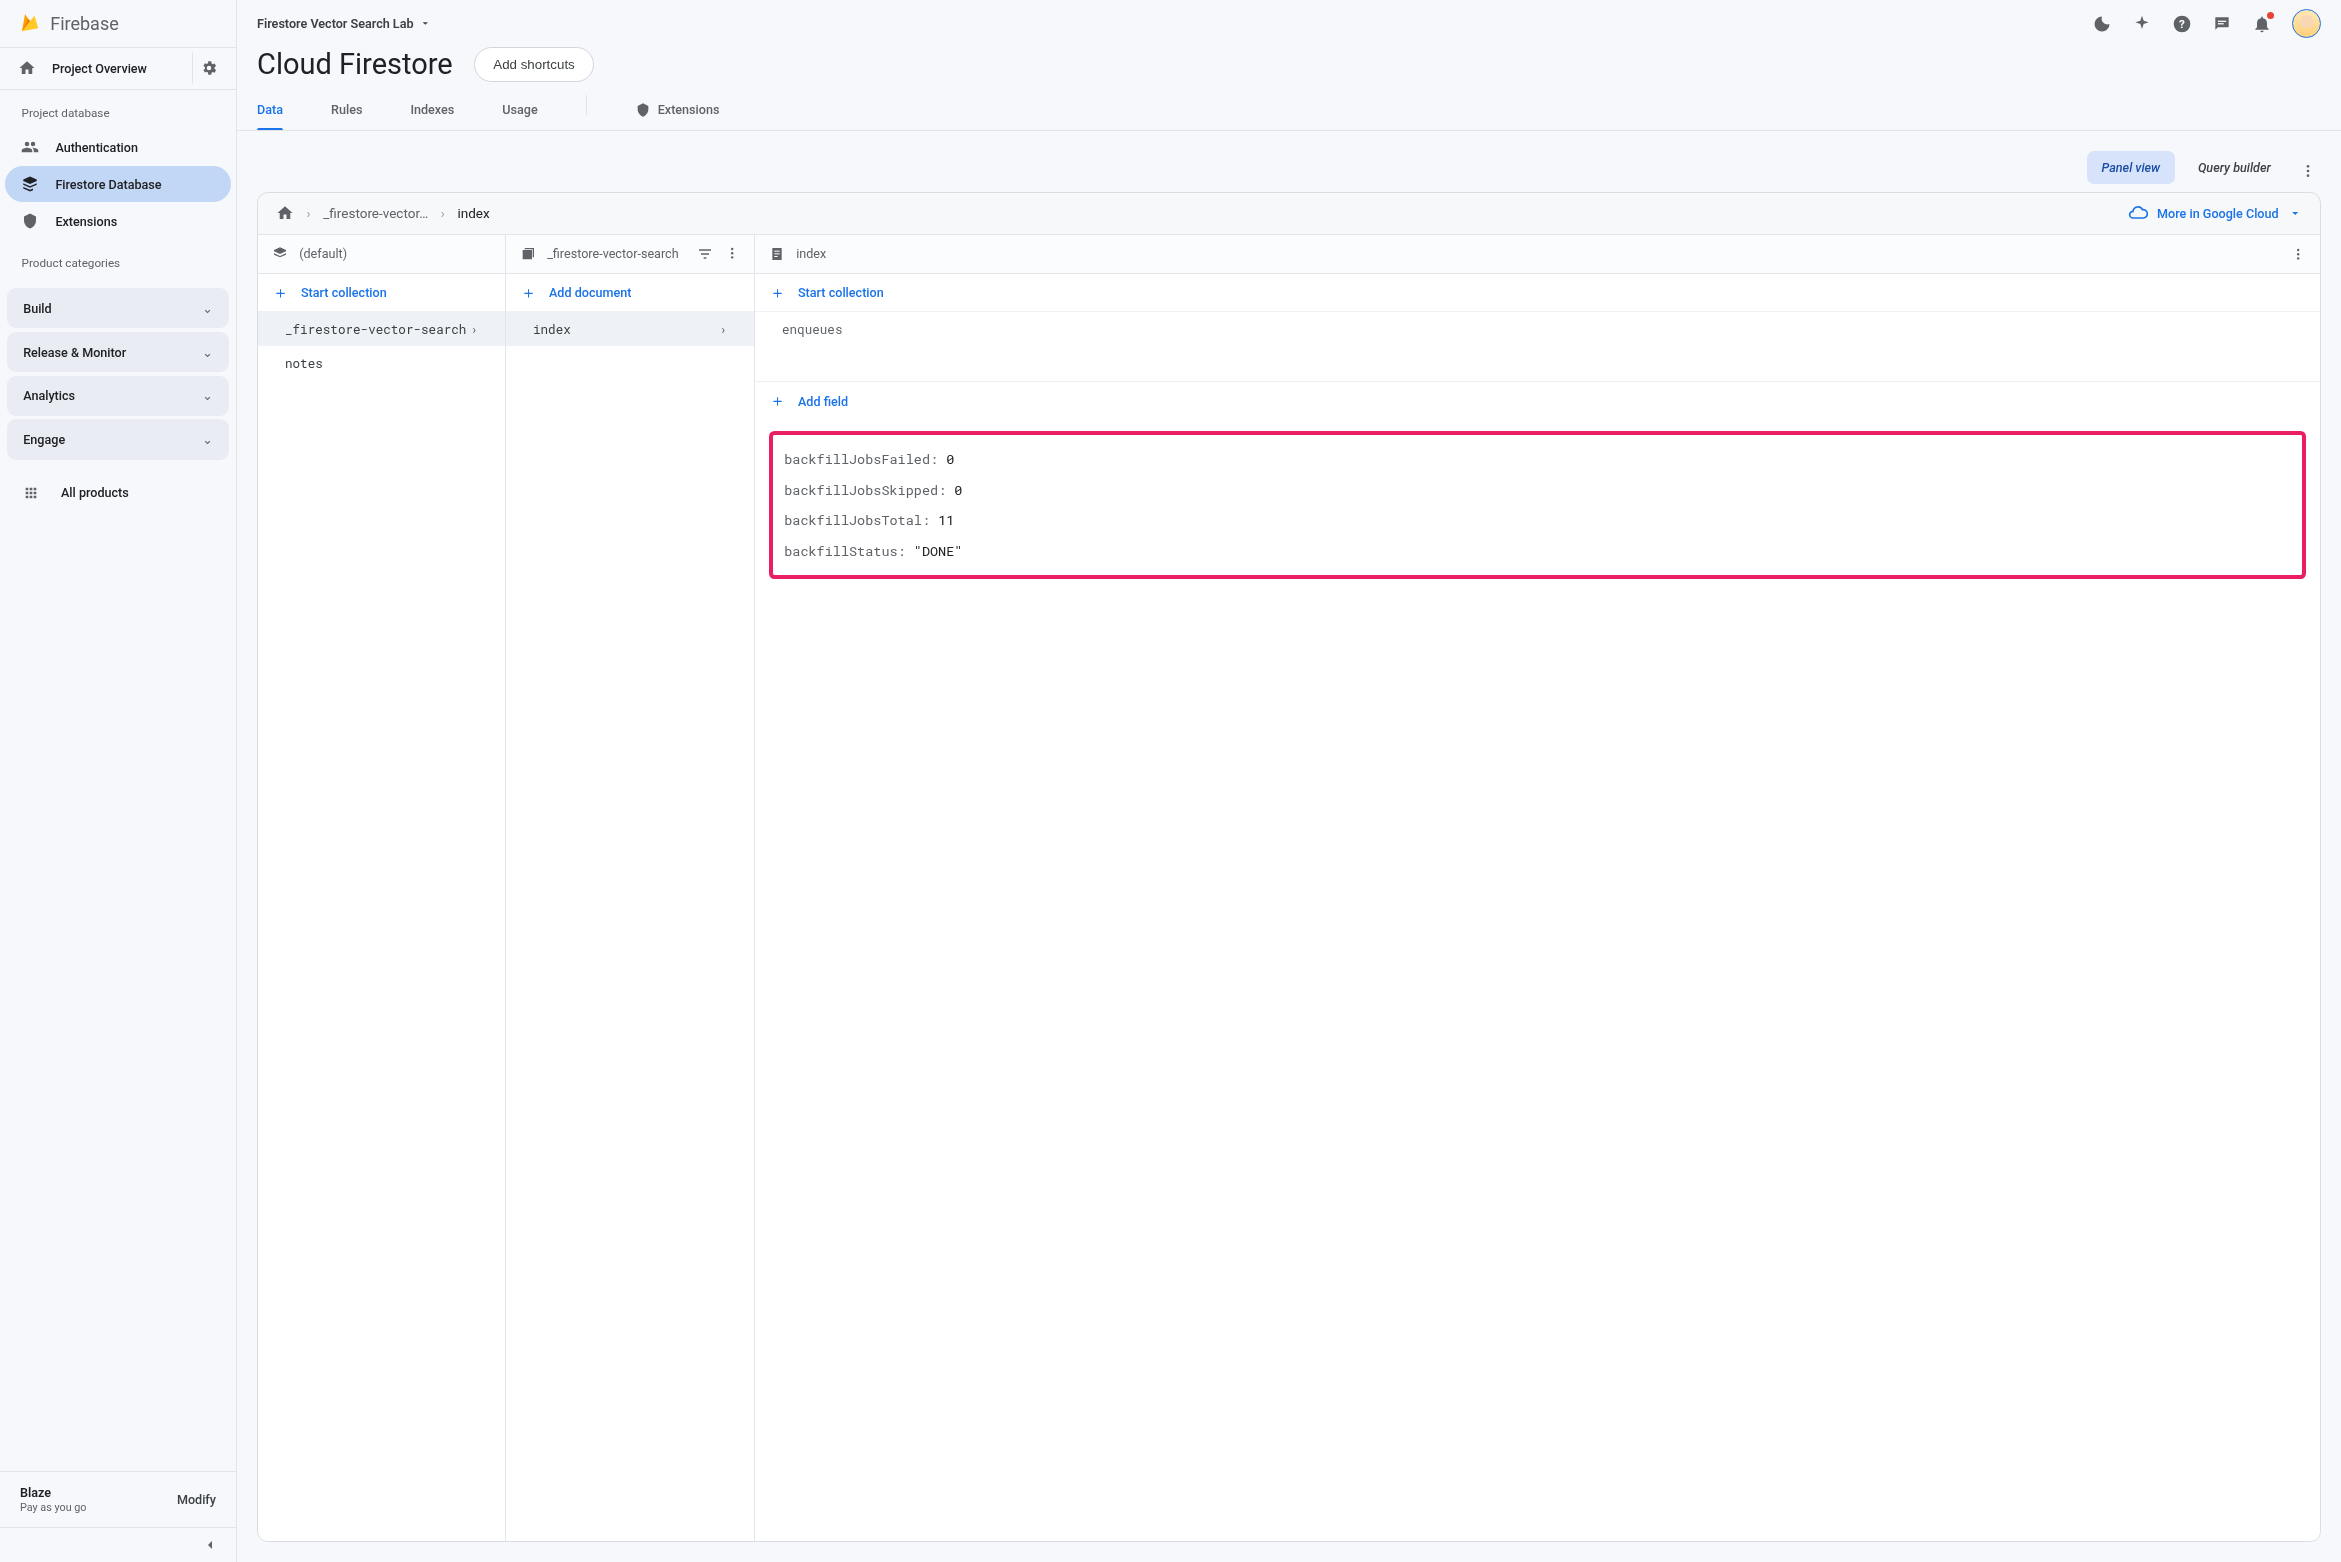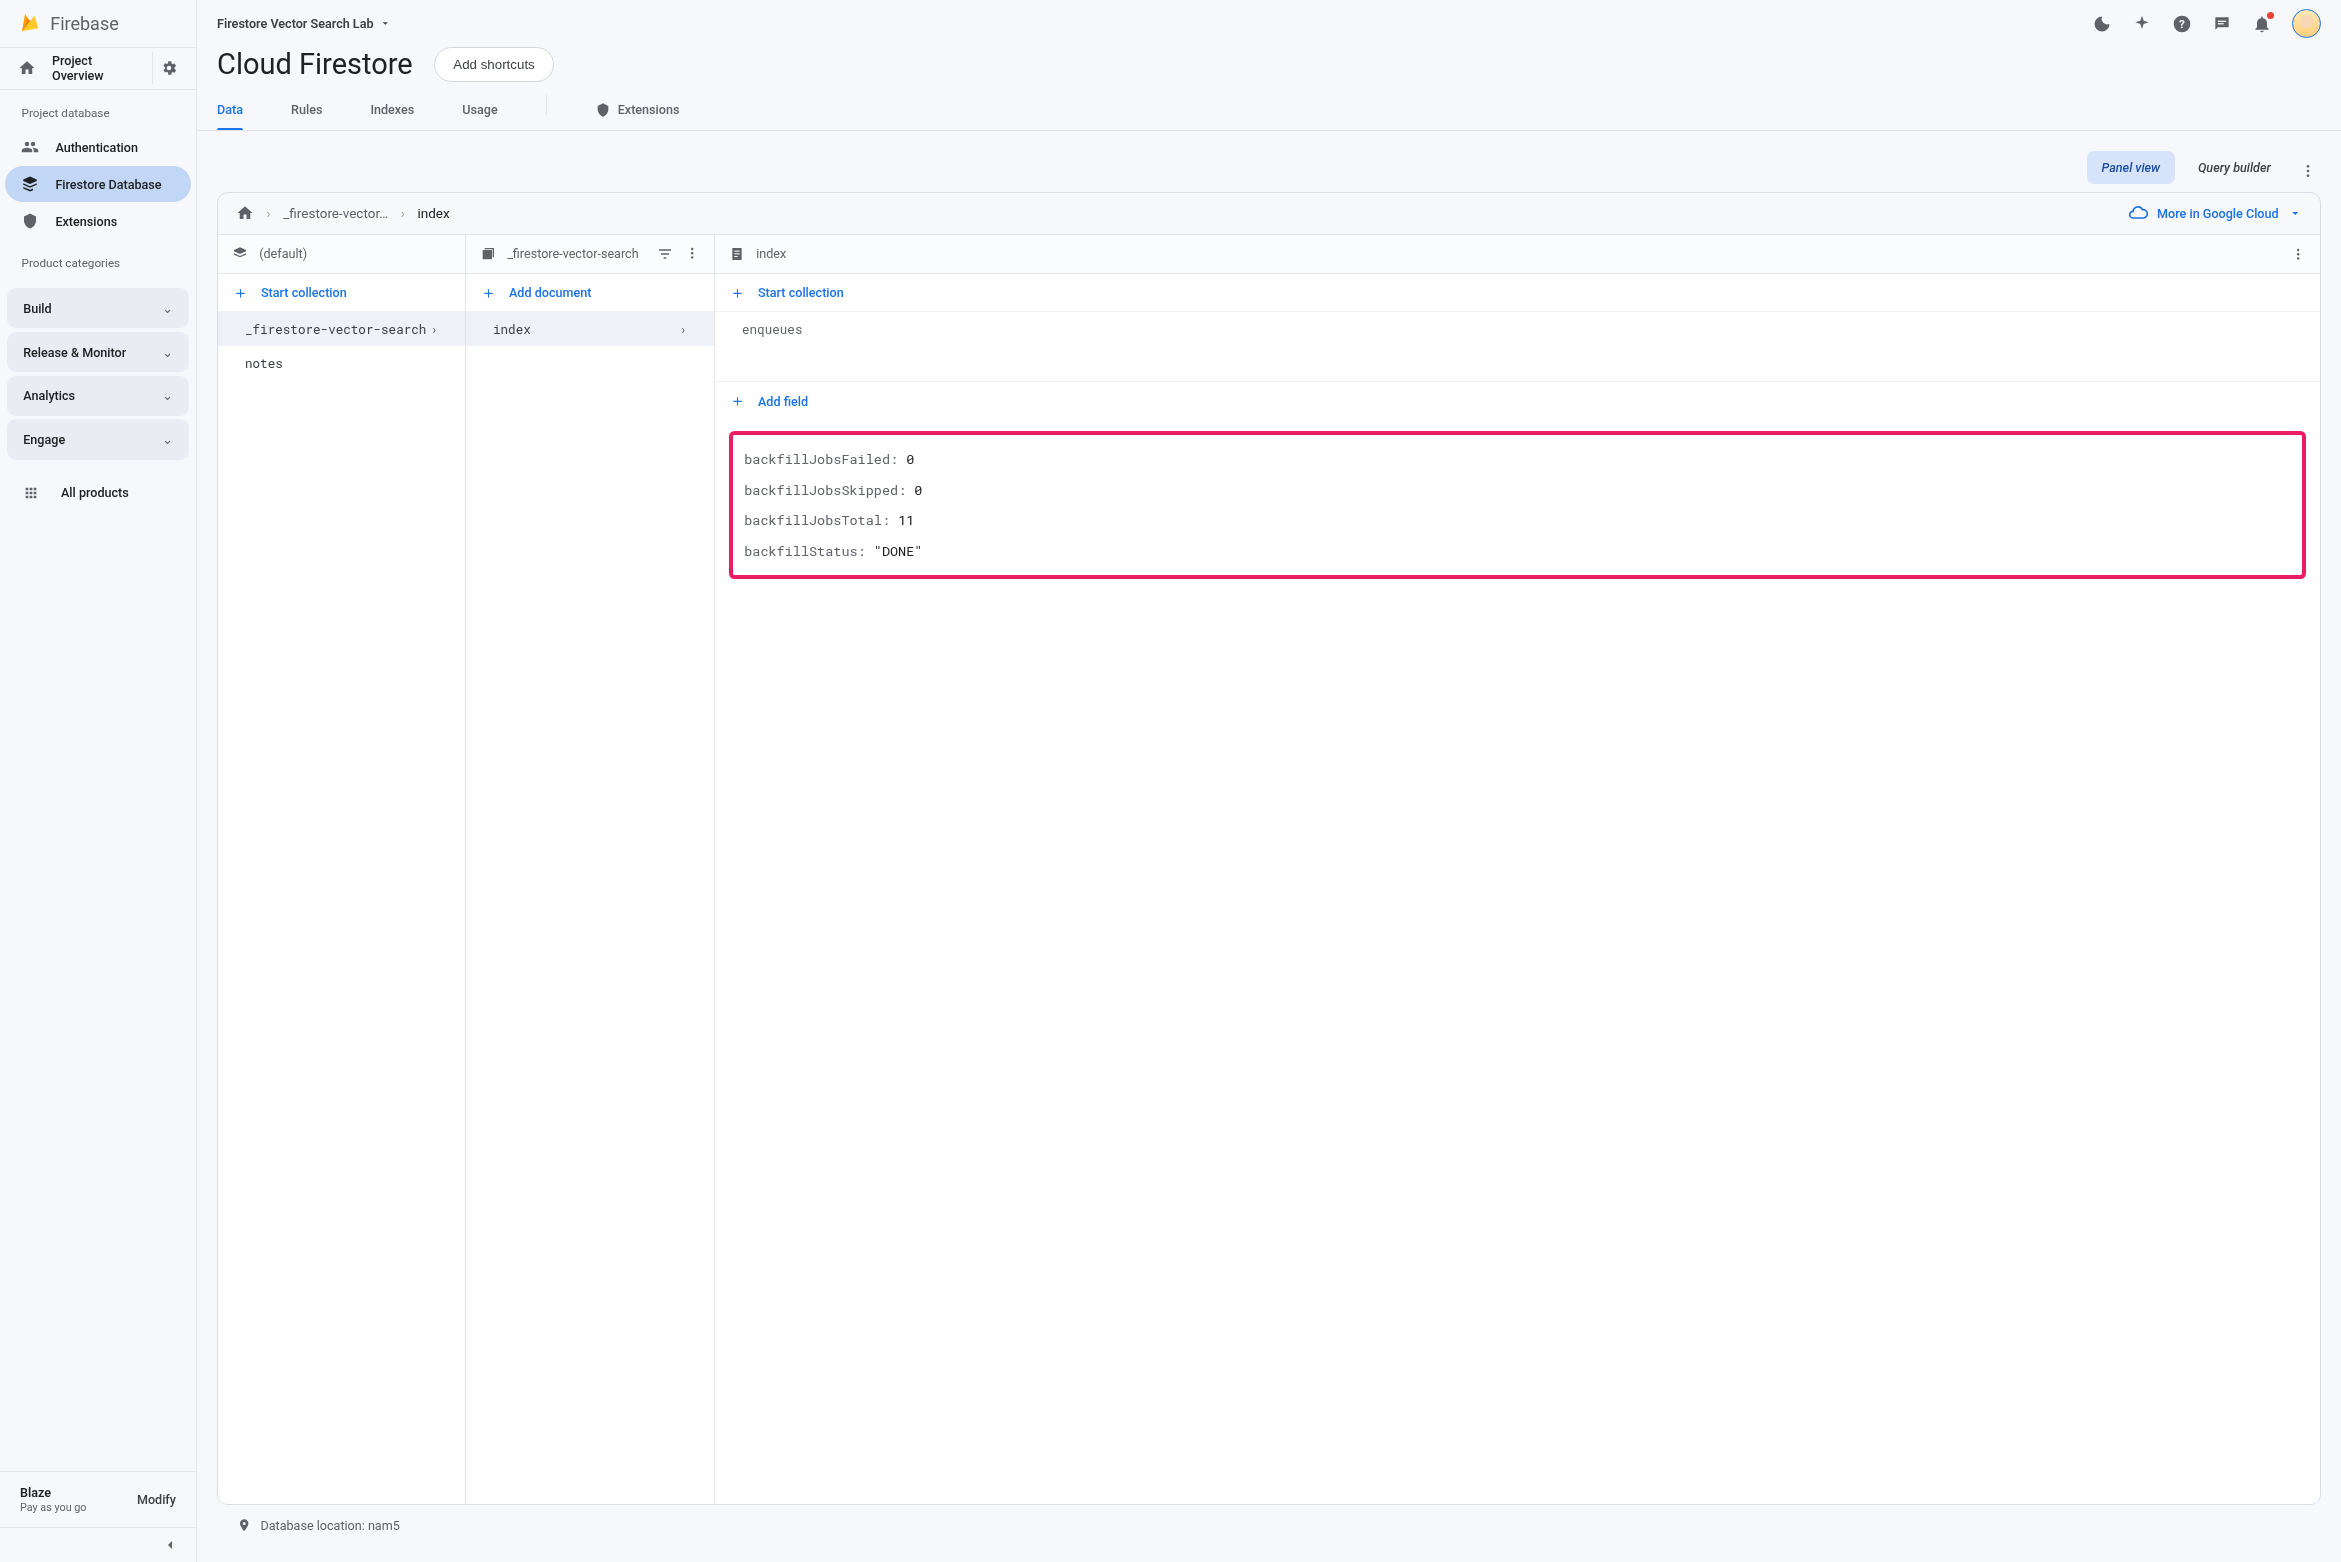--- a/index.html
+++ b/index.html
@@ -1,21 +1,21 @@
 <!DOCTYPE html>
 <html style="font-size:14.4px"><head>
 <meta charset="utf-8">
 <style>
 * { box-sizing: border-box; margin: 0; padding: 0; }
 body { font-family: -apple-system, BlinkMacSystemFont, "Segoe UI", Roboto, "Helvetica Neue", Arial, sans-serif; background: #f6f8fc; color: #202124; font-size: 12.6px; overflow: hidden; }
 
 .app { display: flex; height: 100vh; }
 
 
-.sidebar { width: 197px; background: #f6f8fc; border-right: 0.9px solid #e1e5ea; display: flex; flex-direction: column; }
+.sidebar { width: 237px; background: #f6f8fc; border-right: 0.9px solid #e1e5ea; display: flex; flex-direction: column; }
 .logo-row { display: flex; align-items: center; padding: 10.8px 14.4px 10.8px 18px; gap: 7.2px; }
 .logo-icon { width: 25px; height: 25px; }
 .logo-text { font-size: 18px; color: #5f6368; font-weight: 400; }
 .overview-row { display: flex; align-items: center; padding: 0 10.8px; border-bottom: 0.9px solid #e1e5ea; border-top: 0.9px solid #e1e5ea; height: 43px; }
 .overview-item { display: flex; align-items: center; gap: 16px; padding: 0 7.2px; flex: 1; color: #202124; font-weight: 500; }
 .overview-item .icon { color: #5f6368; }
 .gear { color: #5f6368; padding: 7.2px; border-left: 0.9px solid #e1e5ea; }
 .section-label { padding: 16px 21.6px 9px; color: #5f6368; font-size: 11.7px; }
 .nav-list { padding: 0 5.4px; }
 .nav-item { display: flex; align-items: center; gap: 16px; padding: 9px 16px; color: #202124; border-radius: 21.6px; margin: 0.9px 0; font-weight: 500; cursor: pointer; }
@@ -387,22 +387,16 @@
                 <div class="field-line"><span class="k">backfillJobsFailed</span><span class="k">: </span><span class="v">0</span></div>
                 <div class="field-line"><span class="k">backfillJobsSkipped</span><span class="k">: </span><span class="v">0</span></div>
                 <div class="field-line"><span class="k">backfillJobsTotal</span><span class="k">: </span><span class="v">11</span></div>
                 <div class="field-line"><span class="k">backfillStatus</span><span class="k">: </span><span class="v">"DONE"</span></div>
               </div>
             </div>
           </div>
         </div>
       </div>
 
-      <div class="footer-loc">
-        <svg width="14.4" height="14.4" viewBox="0 0 24 24" fill="#5f6368">
-            <path d="M12 2a7 7 0 00-7 7c0 5 7 13 7 13s7-8 7-13a7 7 0 00-7-7zm0 9.5A2.5 2.5 0 1114.5 9 2.5 2.5 0 0112 11.5z"></path>
-          </svg>
-        <span>Database location: nam5</span>
-      </div>
     </div>
   </main>
 </div>
 
 
 </body></html>

